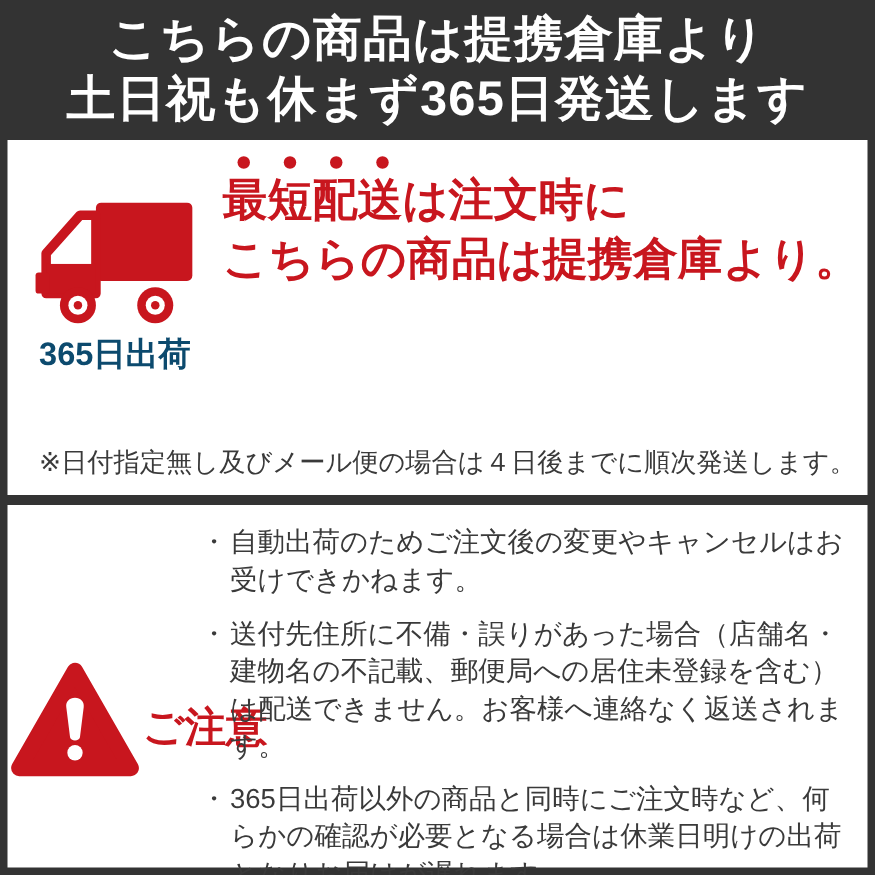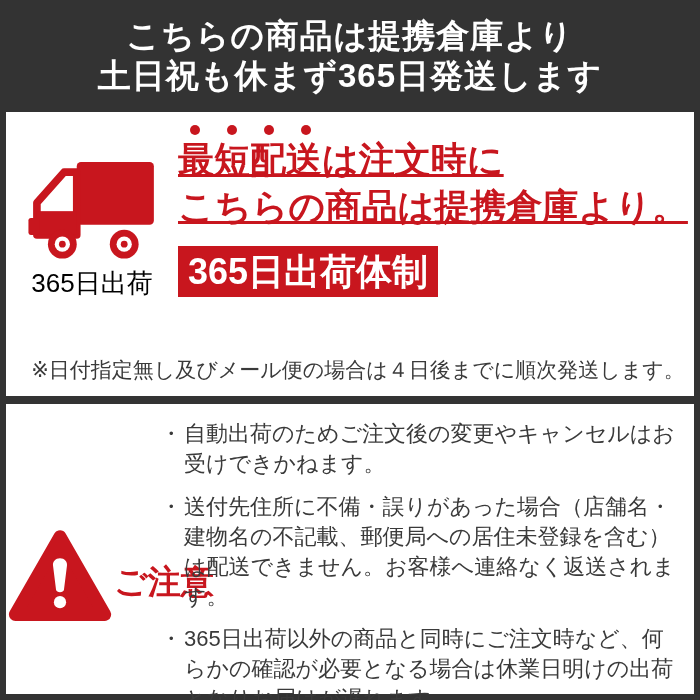--- a/index.html
+++ b/index.html
@@ -8,39 +8,39 @@
     background:#333333;
     font-family:"Liberation Sans","DejaVu Sans",sans-serif;
     overflow:hidden;
   }
   .frame{width:700px;height:700px;display:flex;flex-direction:column;}
 
   
   .header{
     height:112px;display:flex;flex-direction:column;justify-content:center;
     align-items:center;color:#ffffff;font-weight:bold;
-    font-size:33px;line-height:1.22;text-align:center;letter-spacing:1px;
+    font-size:39px;line-height:1.22;text-align:center;letter-spacing:1px;
   }
 
   
   .panel{background:#ffffff;margin:0 6px;}
   .shipping{height:284px;display:flex;position:relative;}
   .truck-col{
     width:172px;display:flex;flex-direction:column;align-items:center;
     padding-top:50px;box-sizing:border-box;flex:none;
   }
   .truck-svg{width:128px;height:100px;display:block;}
   .truck-caption{
-    color:#000000;font-weight:normal;font-size:26px;margin-top:4px;white-space:nowrap;
+    color:#0c4a6e;font-weight:bold;font-size:26px;margin-top:4px;white-space:nowrap;
   }
   .ship-col{flex:1;padding-top:12px;box-sizing:border-box;}
   .dots{display:flex;gap:27px;padding-left:12px;height:12px;align-items:center;}
   .dot{width:10px;height:10px;border-radius:50%;background:#C8161E;flex:none;}
   .ship-line{
-    color:#C8161E;font-weight:bold;font-size:36px;line-height:47px;white-space:nowrap;text-decoration:underline;
+    color:#C8161E;font-weight:bold;font-size:36px;line-height:47px;white-space:nowrap;
   }
   .ship-line3{margin-top:16px;display:flex;align-items:center;}
   .highlight{
     background:#C8161E;color:#ffffff;font-weight:bold;font-size:36px;
     padding:4px 10px;line-height:1.2;display:inline-block;margin-right:8px;white-space:nowrap;
   }
   .ship-note{
     position:absolute;left:16px;right:0;bottom:12px;text-align:center;
     color:#3a3a3a;font-size:21px;white-space:nowrap;
   }
@@ -93,21 +93,20 @@
     <div class="ship-col">
       <div class="dots">
         <span class="dot"></span>
           <span class="dot"></span>
           <span class="dot"></span>
           <span class="dot"></span>
       </div>
       <div class="ship-line">最短配送は注文時に</div>
       <div class="ship-line">こちらの商品は提携倉庫より。</div>
       <div class="ship-line ship-line3">
-        <span class="highlight">365日出荷体制</span>
       </div>
     </div>
     <div class="ship-note">※日付指定無し及びメール便の場合は４日後までに順次発送します。</div>
   </div>
 
   <div class="separator"></div>
 
   <div class="panel caution">
     <div class="warn-col">
       <span>

